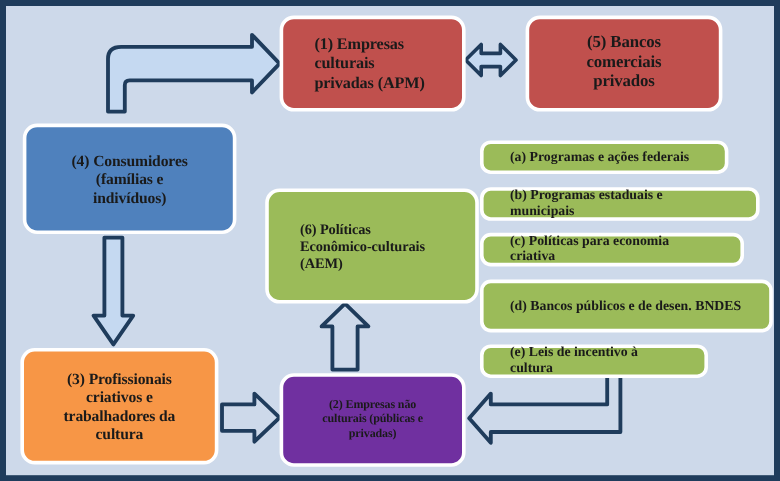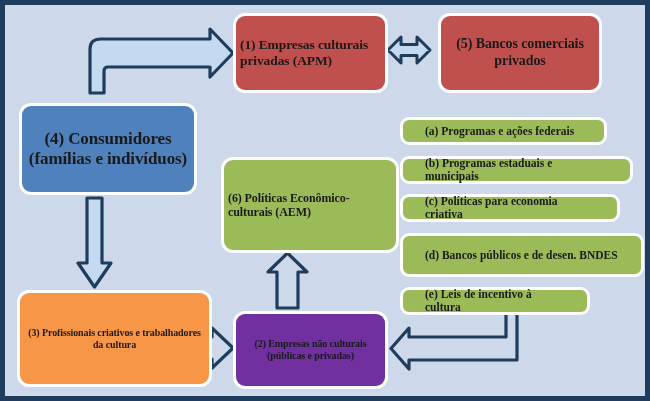--- a/index.html
+++ b/index.html
@@ -21,21 +21,21 @@
 
   .box {
     position: absolute;
     box-sizing: border-box;
     border-radius: 12px;
     border: 3px solid #ffffff;
     color: #1a1a1a;
     font-weight: bold;
     display: flex;
     align-items: center;
-    padding: 4px 4px;
+    padding: 4px 26px;
     line-height: 1.18;
     letter-spacing: -0.1px;
     z-index: 5;
   }
 
   .box.center { justify-content: center; text-align: center; }
   .box.left   { justify-content: flex-start; text-align: left; }
 
   .red    { background: #c0504d; }
   .blue   { background: #4f81bd; }
@@ -65,23 +65,23 @@
     top: 0;
     width: 640px;
     height: 391px;
     z-index: 2;
     overflow: visible;
   }
 
   
   #box1 { left: 228px; top: 8px;   width: 155px; height: 80px;  font-size: 13.5px; }
   #box5 { left: 433px; top: 8px;   width: 164px; height: 80px;  font-size: 14px; }
-  #box4 { left: 14px;  top: 98px;  width: 178px; height: 92px;  font-size: 17px; }
+  #box4 { left: 14px;  top: 98px;  width: 178px; height: 92px;  font-size: 13px; }
   #box6 { left: 216px; top: 152px; width: 178px; height: 96px;  font-size: 12px; }
-  #box3 { left: 12px;  top: 285px; width: 195px; height: 97px;  font-size: 10px;  }
+  #box3 { left: 12px;  top: 285px; width: 165px; height: 97px;  font-size: 13px;  }
   #box2 { left: 228px; top: 306px; width: 155px; height: 78px;  font-size: 10px;  }
 
   #itemA { left: 395px; top: 112px; width: 207px; height: 28px; }
   #itemB { left: 395px; top: 151px; width: 233px; height: 28px; }
   #itemC { left: 395px; top: 189px; width: 220px; height: 28px; }
   #itemD { left: 395px; top: 228px; width: 244px; height: 44px; }
   #itemE { left: 395px; top: 267px; width: 190px; height: 28px; margin-top: 15px; }
 </style>
 </head>
 <body>

